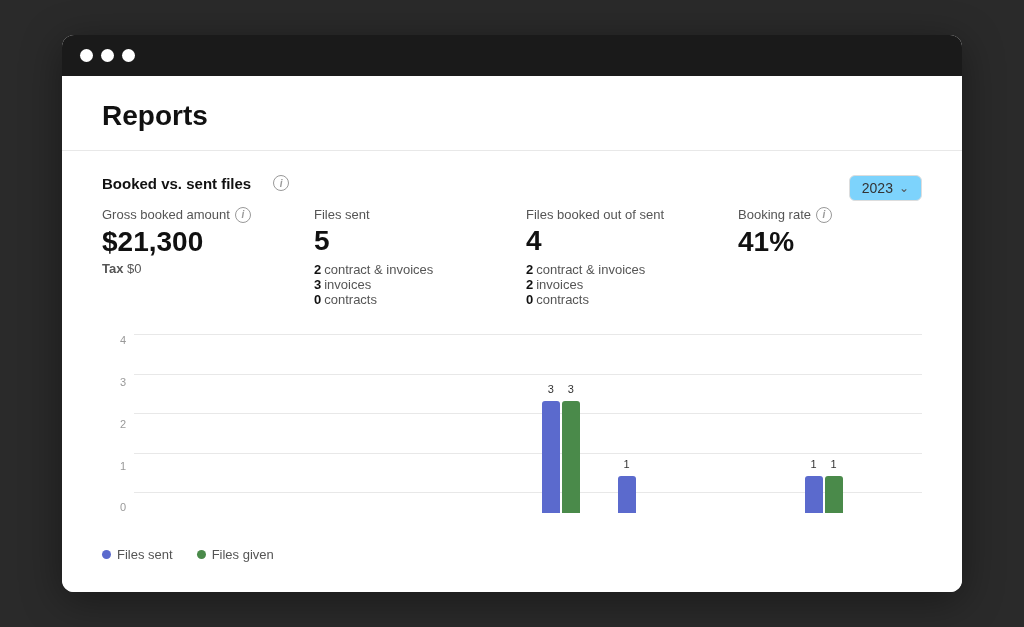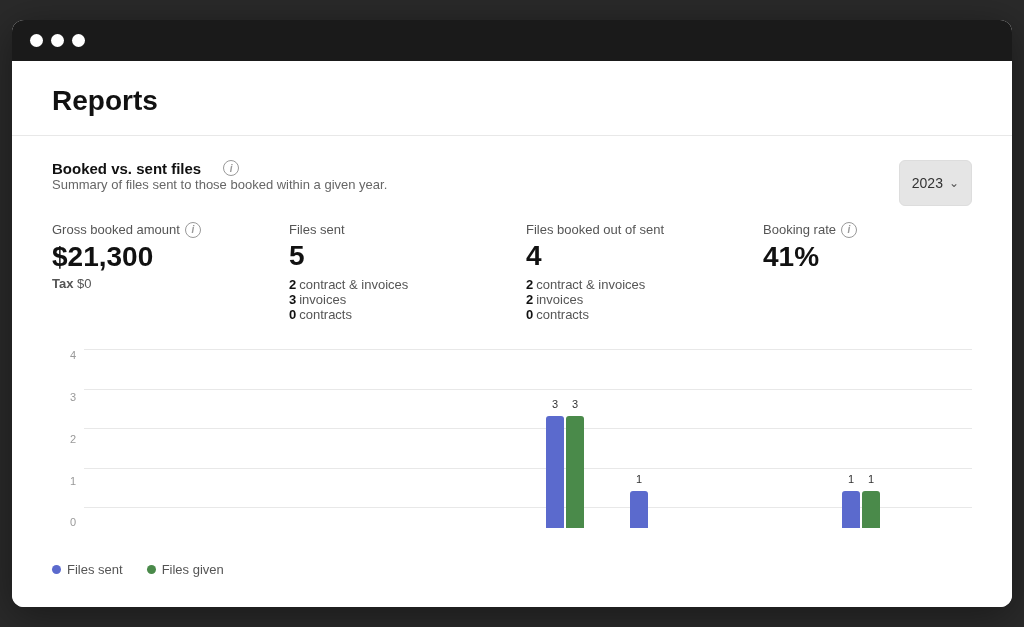--- a/index.html
+++ b/index.html
@@ -5,21 +5,21 @@
     * { box-sizing: border-box; margin: 0; padding: 0; }
     body {
       background: #2a2a2a;
       display: flex;
       align-items: center;
       justify-content: center;
       min-height: 100vh;
       font-family: -apple-system, BlinkMacSystemFont, 'Segoe UI', sans-serif;
     }
     .window {
-      width: 1000px;
+      width: 900px;
       background: #fff;
       border-radius: 12px;
       overflow: hidden;
       box-shadow: 0 8px 40px rgba(0,0,0,0.4);
     }
     .titlebar {
       background: #1a1a1a;
       padding: 14px 18px;
       display: flex;
       align-items: center;
@@ -74,25 +74,25 @@
       font-size: 13px;
       color: #666;
       margin-bottom: 24px;
     }
     .year-select {
       display: flex;
       align-items: center;
       gap: 6px;
       border: 1px solid #ddd;
       border-radius: 6px;
-      padding: 14px 12px;
+      padding: 4px 12px;
       font-size: 14px;
       color: #333;
       cursor: pointer;
-      background: #e5e5e5;
+      background: #7dd3fc;
     }
     .chevron-down {
       font-size: 12px;
       color: #555;
     }
     .metrics-row {
       display: grid;
       grid-template-columns: 1fr 1fr 1fr 1fr;
       gap: 28px;
       margin-bottom: 28px;
@@ -257,21 +257,20 @@
   </div>
 
   <div class="content-section">
 
     <div class="section-header">
       <div>
         <div class="section-title">
           <span>Booked vs. sent files</span>
           <span class="info-icon">i</span>
         </div>
-        <div class="section-subtitle">Summary of files sent to those booked within a given year.</div>
       </div>
       <div class="year-select">
         <span>2023</span>
         <span class="chevron-down">⌄</span>
       </div>
     </div>
 
     <div class="metrics-row" id="metrics-container">
     <div class="metric-block">
           <div class="metric-label">Gross booked amount <span class="info-icon">i</span></div>

